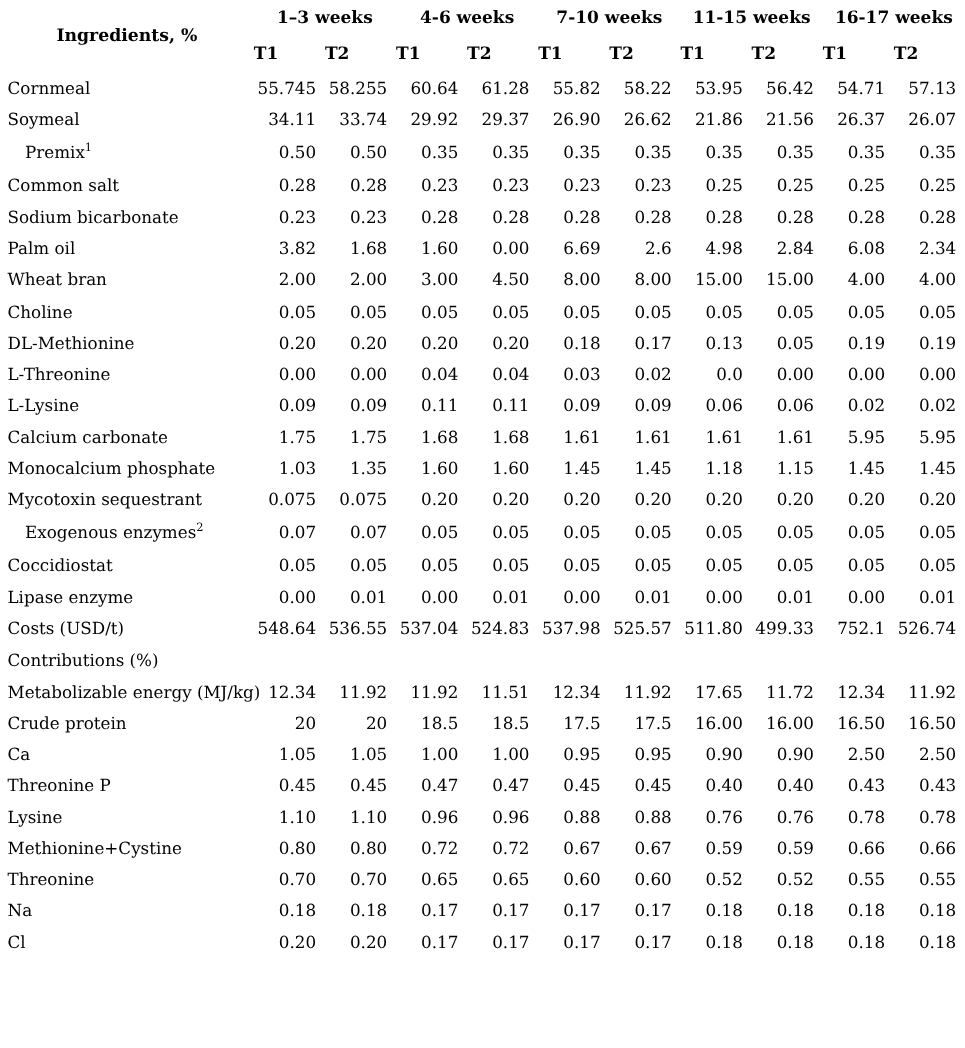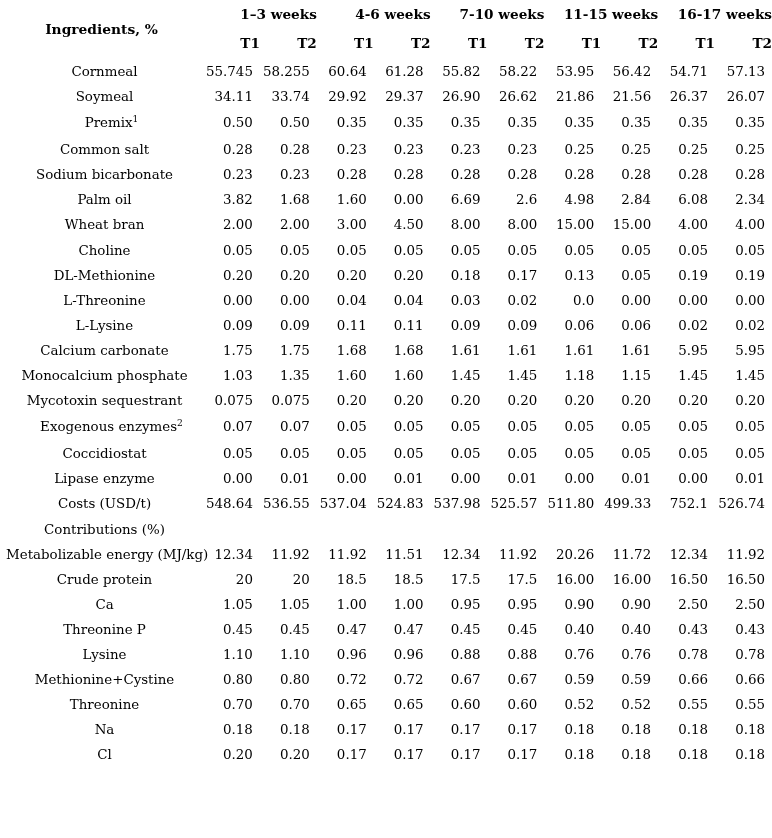--- a/index.html
+++ b/index.html
@@ -37,42 +37,42 @@
     padding: 0;
     vertical-align: bottom;
     white-space: nowrap;
   }
   th.hdr-ingredients {
     vertical-align: middle;
     padding-bottom: 2px;
     font-size: 13.8px;
   }
   th.hdr-period {
-    text-align: right;
+    text-align: center;
     height: 29px;
     line-height: 29px;
     padding: 0 0 1px 0;
   }
   th.hdr-sub {
-    text-align: right;
+    text-align: left;
     height: 27px;
     line-height: 27px;
     padding: 0 0 2px 0;
     font-size: 13.6px;
   }
   tbody td {
     padding: 0;
     height: 25.1px;
     line-height: 25.1px;
     white-space: nowrap;
     font-size: 13.4px;
     vertical-align: middle;
   }
   td.lbl {
-    text-align: center;
+    text-align: left;
     padding-left: 6px;
   }
   td.num {
     text-align: right;
     padding-right: 7px;
     font-variant-numeric: tabular-nums;
   }
   tr.section-row td.lbl { }
   sup {
     font-size: 0.68em;
@@ -370,21 +370,21 @@
           <td class="num"></td>
         </tr>
         <tr>
           <td class="lbl">Metabolizable energy (MJ/kg)</td>
           <td class="num">12.34</td>
           <td class="num">11.92</td>
           <td class="num">11.92</td>
           <td class="num">11.51</td>
           <td class="num">12.34</td>
           <td class="num">11.92</td>
-          <td class="num">20.26</td>
+          <td class="num">17.65</td>
           <td class="num">11.72</td>
           <td class="num">12.34</td>
           <td class="num">11.92</td>
         </tr>
         <tr>
           <td class="lbl">Crude protein</td>
           <td class="num">20</td>
           <td class="num">20</td>
           <td class="num">18.5</td>
           <td class="num">18.5</td>

